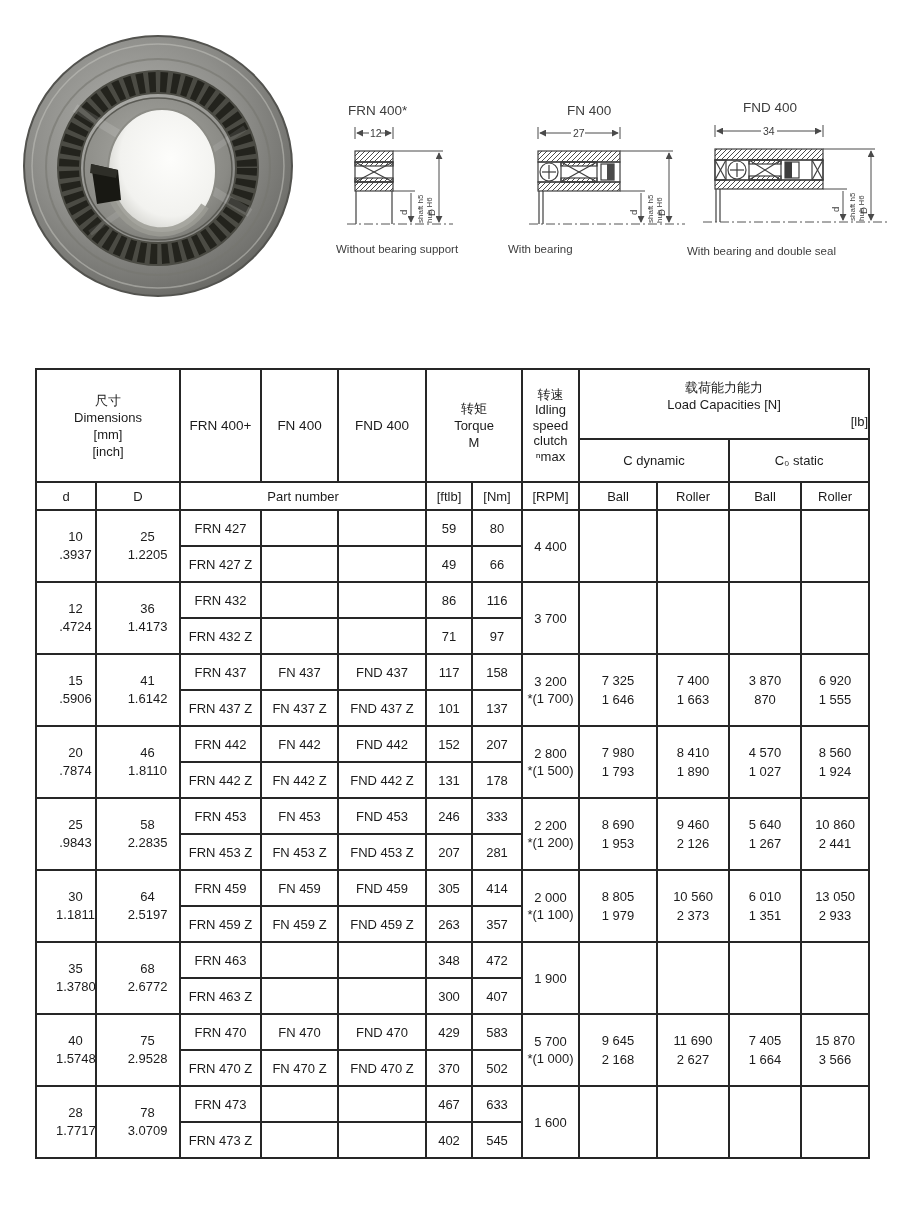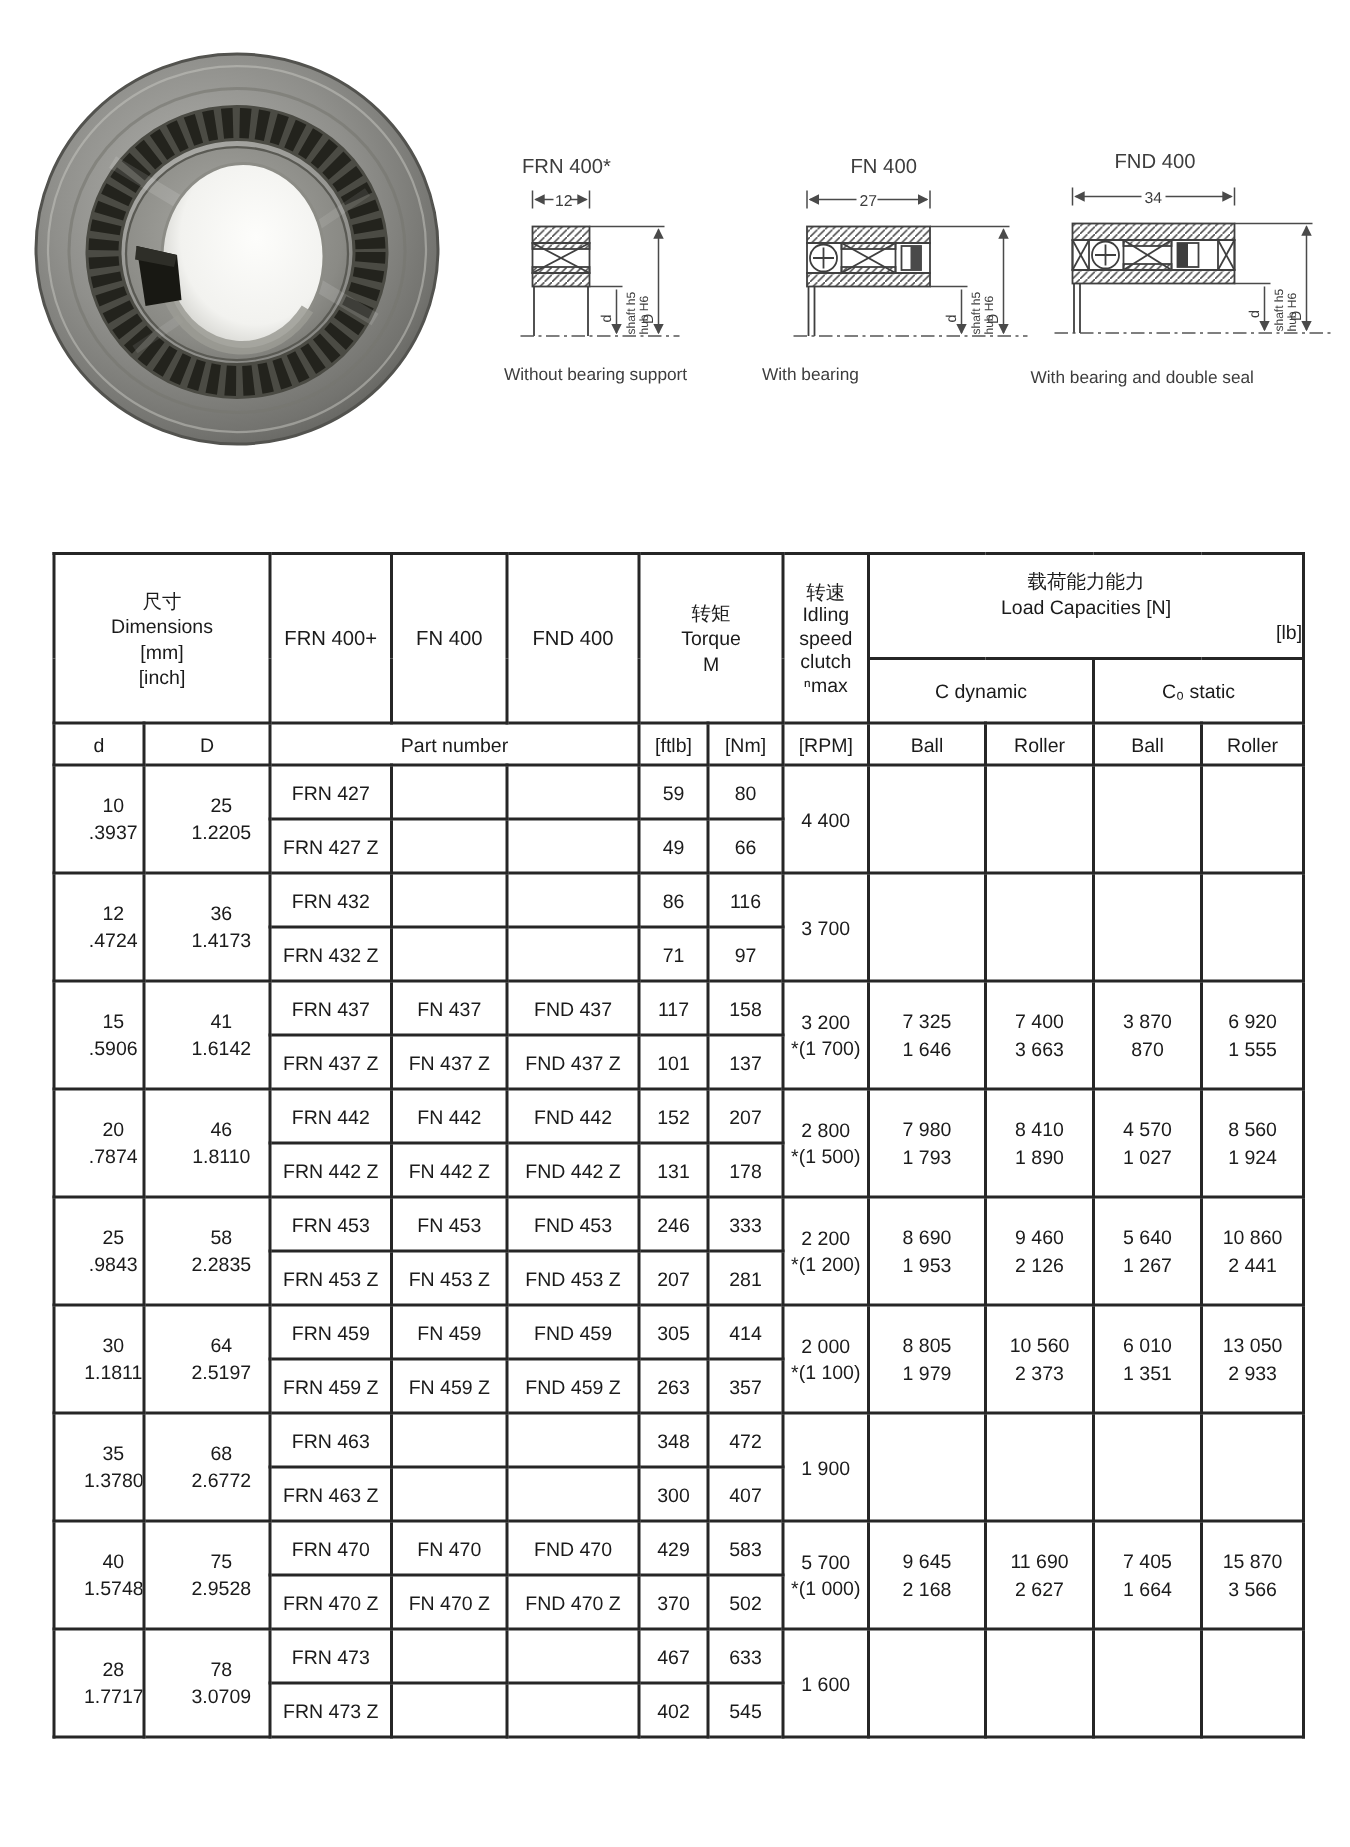--- a/index.html
+++ b/index.html
@@ -348,21 +348,21 @@
     <td class="rpm" rowspan="2">
             <div>3 200</div>
             <div>*(1 700)</div>
           </td>
     <td class="load" rowspan="2">
             <div>7 325</div>
             <div>1 646</div>
           </td>
           <td class="load" rowspan="2">
             <div>7 400</div>
-            <div>3 663</div>
+            <div>1 663</div>
           </td>
           <td class="load" rowspan="2">
             <div>3 870</div>
             <div>870</div>
           </td>
           <td class="load" rowspan="2">
             <div>6 920</div>
             <div>1 555</div>
           </td>
   </tr>

